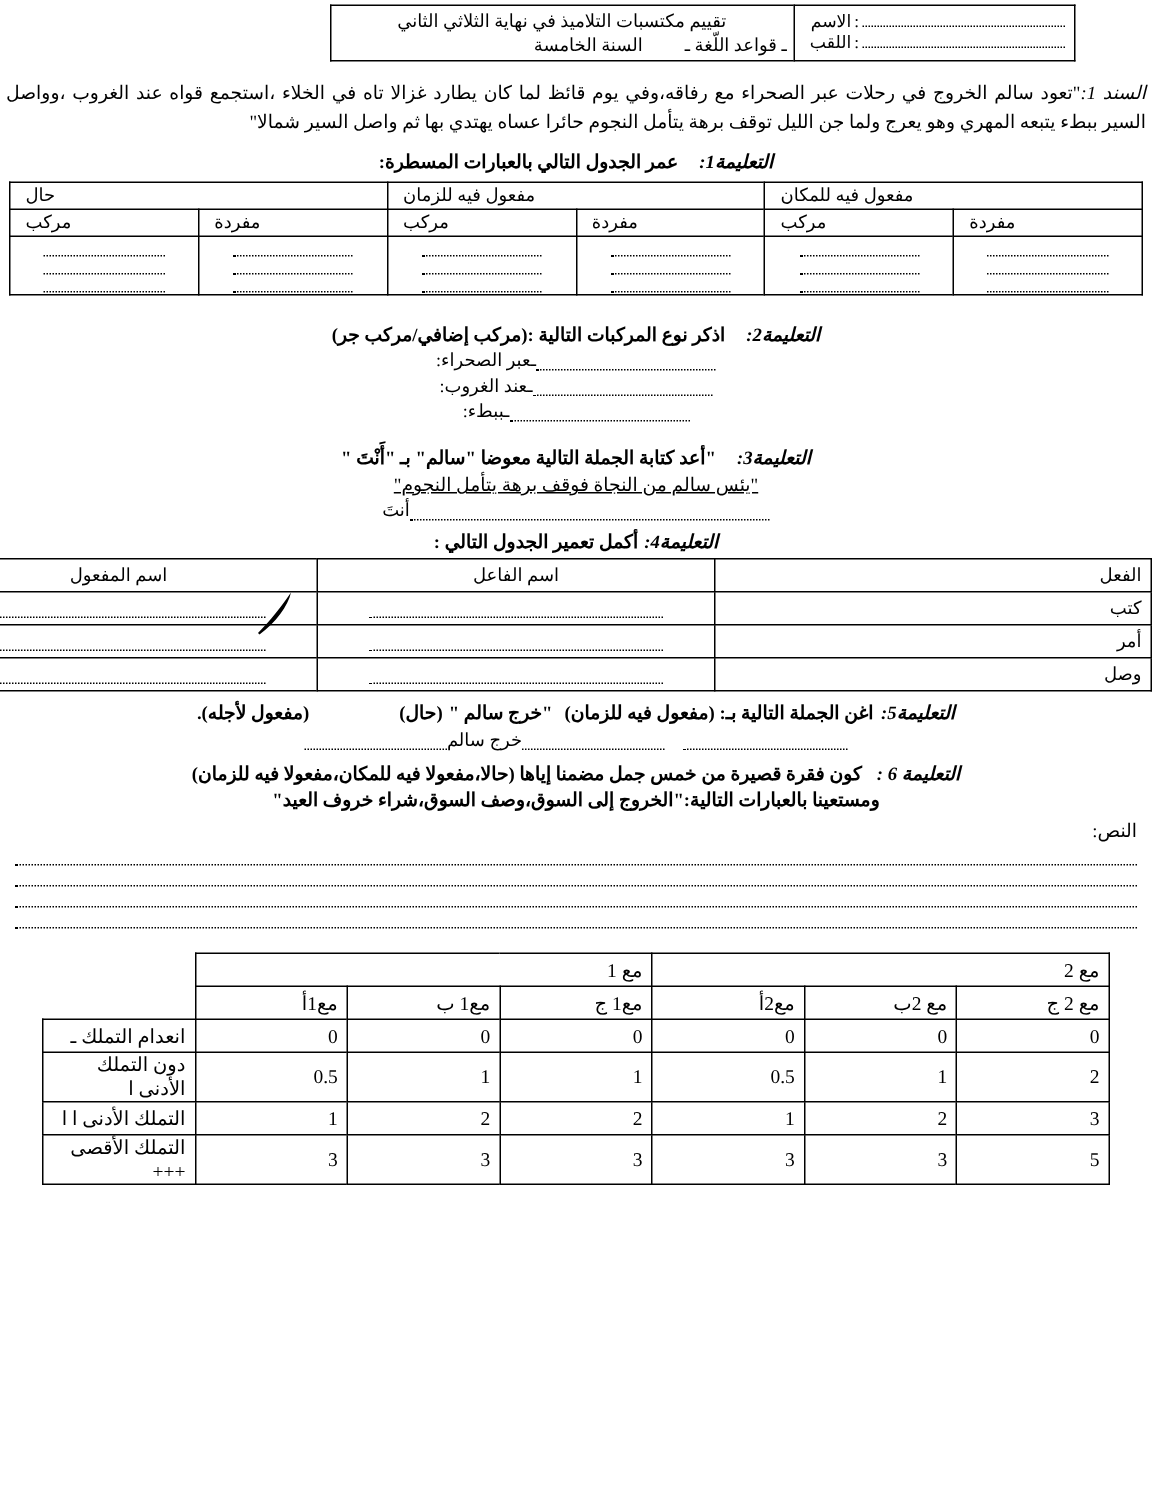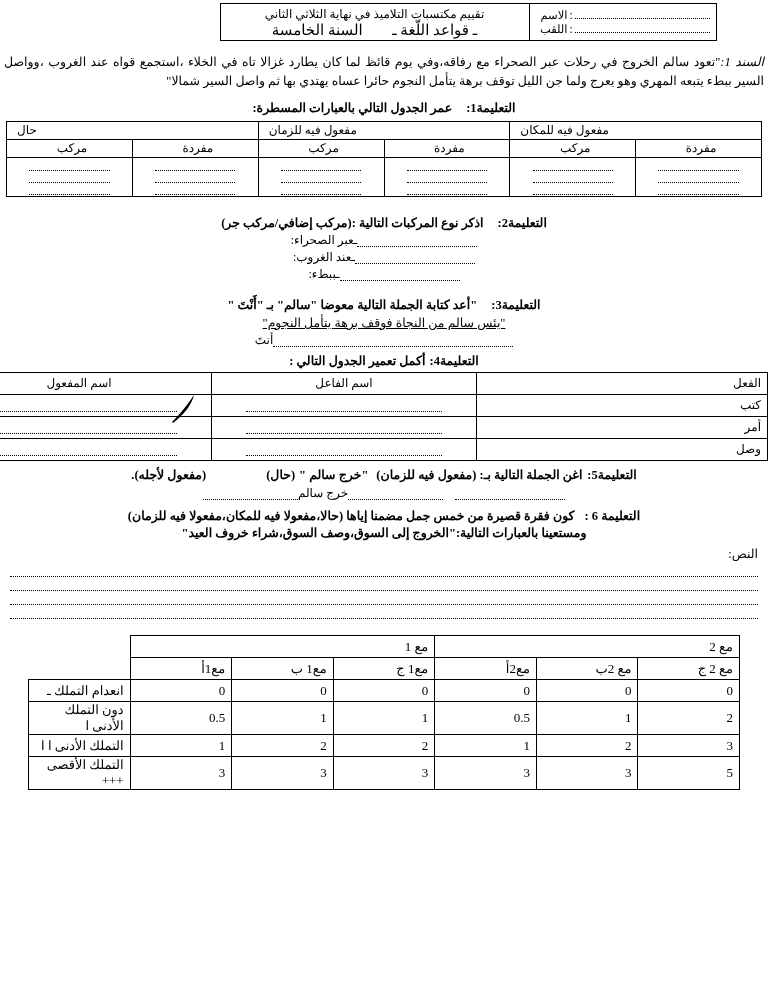--- a/index.html
+++ b/index.html
@@ -51,42 +51,42 @@
   }
   .ident-label { min-width: 34px; }
   .ident-colon { padding: 0 2px; }
   .ident-dots {
     flex: 1;
     border-bottom: 1px dotted #000;
     height: 9px;
     margin-right: 2px;
   }
   .title-line1 { font-size: 12px; line-height: 16px; }
-  .title-line2 { font-size: 15px; line-height: 16px; }
+  .title-line2 { font-size: 12px; line-height: 16px; text-align: right; }
   .title-line2 .gap { display: inline-block; width: 22px; }
 
   
   .passage {
     margin: 12px 4px 0 4px;
     font-size: 12.5px;
     line-height: 19px;
     text-align: justify;
   }
   .passage .sanad { font-style: italic; font-family: "Liberation Serif", serif; }
   .u { text-decoration: underline; }
 
   
   .instr {
     font-weight: bold;
     font-size: 12.5px;
     line-height: 17px;
     margin-top: 9px;
     text-align: right;
   }
-  .instr .tag { font-weight: bold; text-align: center; }
+  .instr .tag { font-style: italic; font-weight: bold; text-align: center; }
   .instr .sp { display: inline-block; width: 14px; }
   .instr-center { text-align: center; }
 
   
   table.grid {
     border-collapse: collapse;
     width: 756px;
     margin: 4px auto 0 auto;
     table-layout: fixed;
   }
@@ -95,21 +95,21 @@
     font-weight: normal;
     font-size: 12px;
     padding: 1px 5px;
     text-align: center;
   }
   table.grid th.grp {
     text-align: left;
     padding-left: 10px;
   }
   table.grid th.sub {
-    text-align: center;
+    text-align: left;
     padding-left: 10px;
     margin-left: 14px;
   }
   .dots3 { padding: 3px 6px 4px 6px; }
   .dotline {
     border-bottom: 1px dotted #000;
     height: 11px;
     margin: 0 auto;
     width: 70%;
   }

